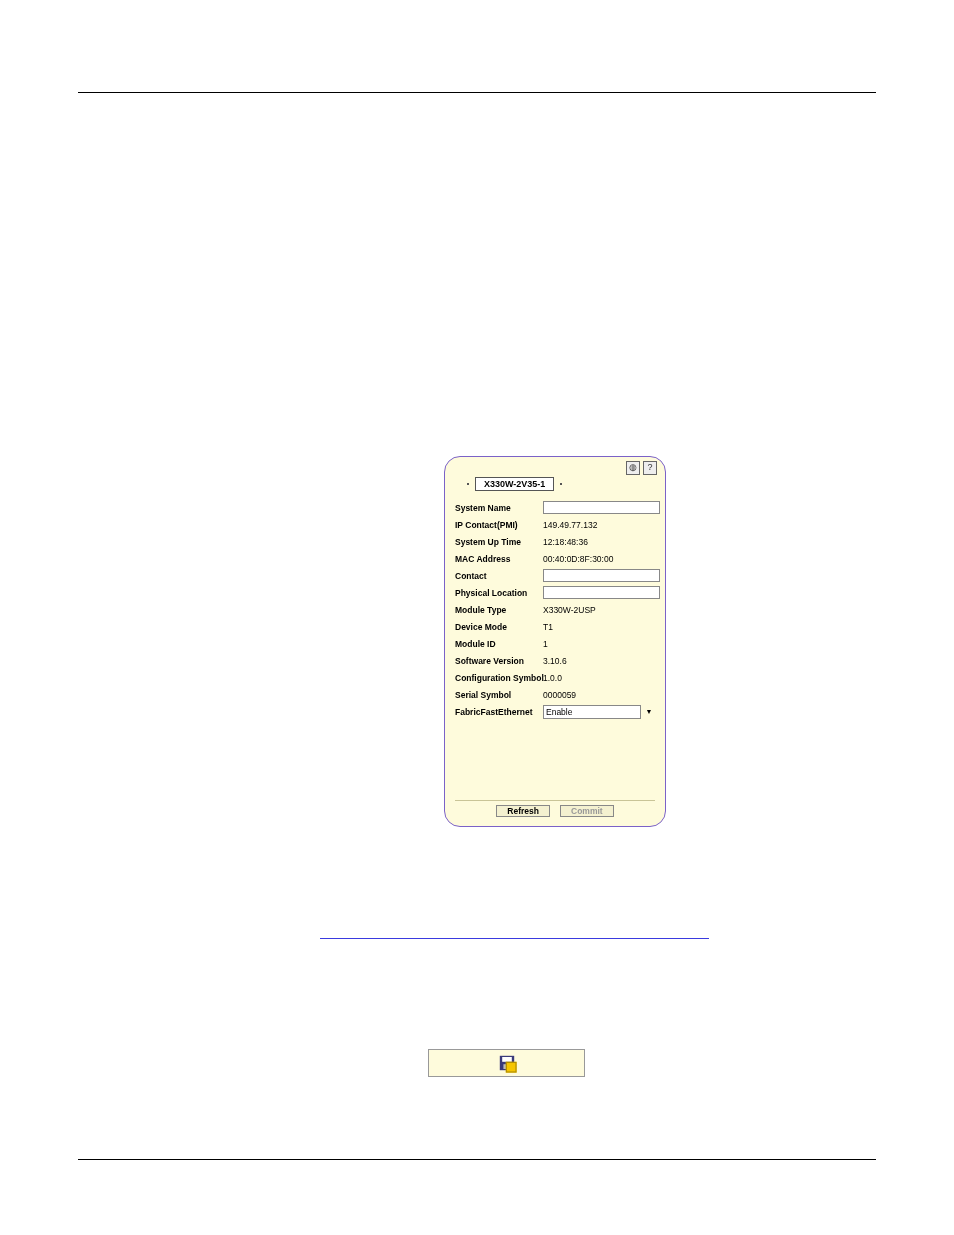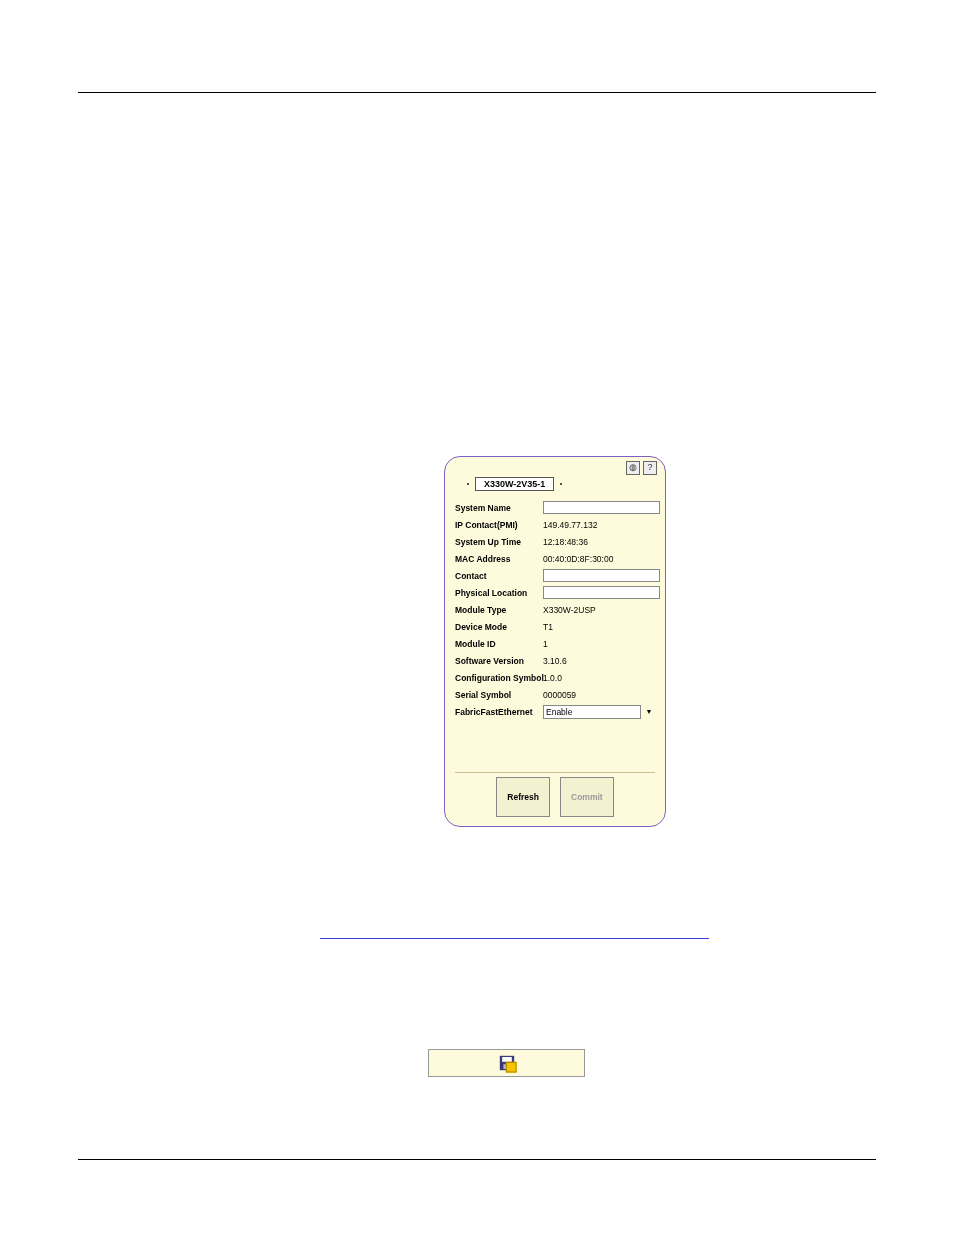--- a/index.html
+++ b/index.html
@@ -24,21 +24,21 @@
   .row .selwrap .selbtn{width:12px;height:14px;display:flex;align-items:center;justify-content:center;font-size:7px;color:#000;margin-left:2px;}
   .commit-row{display:flex;align-items:center;height:22px;font-size:8.5px;font-weight:bold;color:#000;border-top:1px solid #c9c497;margin-top:2px;padding-top:4px;}
   .commit-row .lbl{width:88px;flex:0 0 88px;}
   .commit-row .cbox{flex:1;height:16px;border:1px solid #888;background:#fff;display:flex;align-items:center;justify-content:center;}
   .disk-icon{width:12px;height:12px;position:relative;display:inline-block;}
   .disk-icon .body{position:absolute;inset:0;background:#3a3a7a;}
   .disk-icon .lbl{position:absolute;left:2px;right:2px;top:1px;height:4px;background:#fff;}
   .disk-icon .sht{position:absolute;left:3px;bottom:1px;width:6px;height:4px;background:#bbb;}
   .disk-icon .corner{position:absolute;right:-2px;bottom:-2px;width:7px;height:7px;background:#f6c500;border:1px solid #b38f00;}
   .btnbar{position:absolute;left:10px;right:10px;bottom:9px;border-top:1px solid #c9c497;padding-top:4px;display:flex;justify-content:center;gap:10px;}
-  .btnbar .btn{font-size:8.5px;font-weight:bold;padding:14px 10px;border:1px solid #888;background:#f4f1d0;}
+  .btnbar .btn{font-size:8.5px;font-weight:bold;padding:0 10px;border:1px solid #888;background:#f4f1d0;}
   .btnbar .btn.dis{color:#999;}
   .blue-line{position:absolute;left:320px;top:938px;width:389px;border-top:1px solid #3a3adf;}
   .big-commit{position:absolute;left:428px;top:1049px;width:155px;height:26px;border:1px solid #999;background:#fefbdc;display:flex;align-items:center;justify-content:center;}
 </style>
 </head>
 <body>
 <div class="page">
   <div class="hr top"></div>
 
   <div class="panel-wrap">

